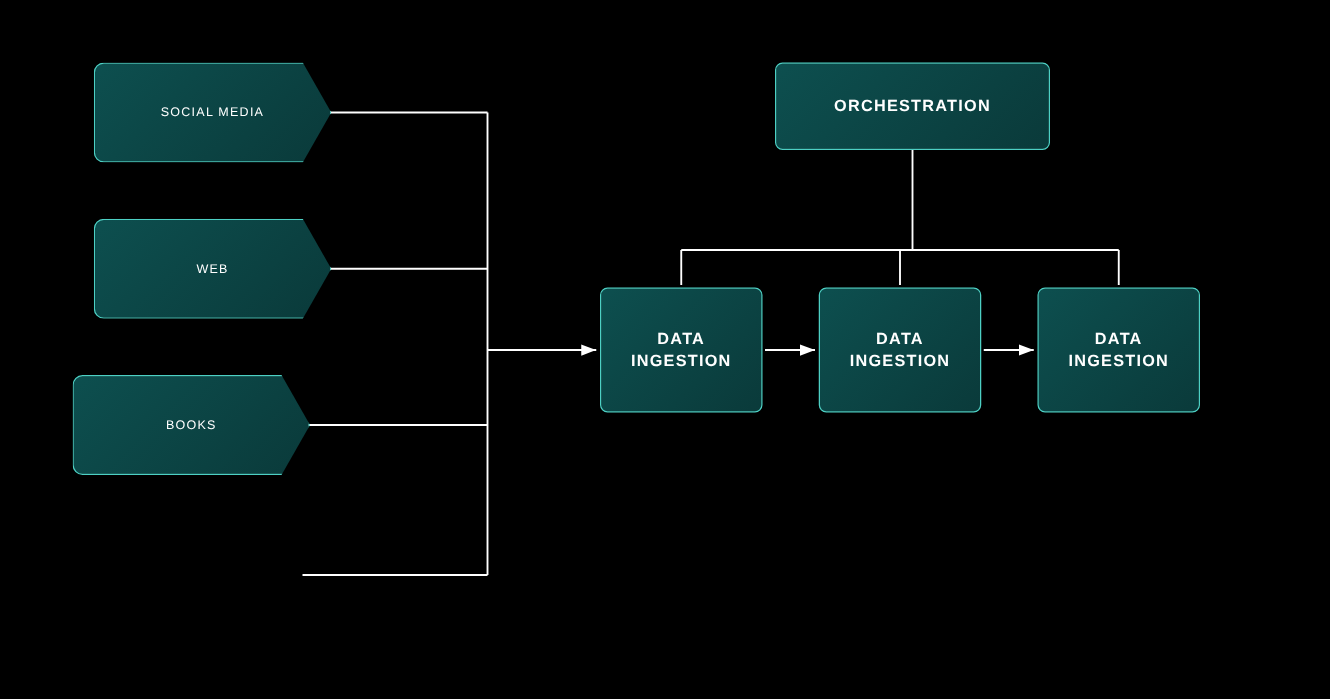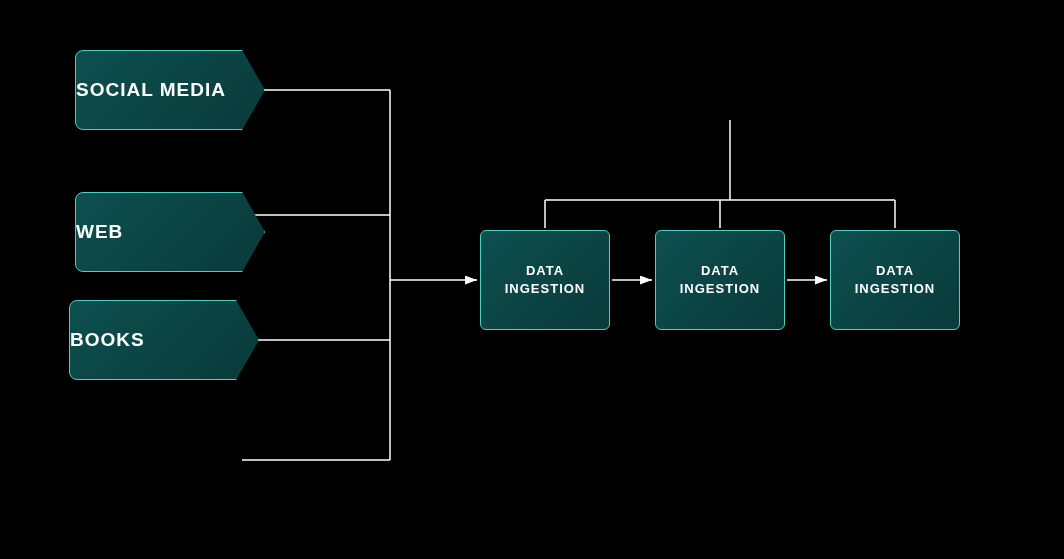--- a/index.html
+++ b/index.html
@@ -23,23 +23,24 @@
     
     .source-node {
       position: absolute;
       width: 190px;
       height: 80px;
       background: linear-gradient(135deg, #0d4f4f, #0a3a3a);
       border: 1.5px solid #4dd0c4;
       border-radius: 8px 0 0 8px;
       display: flex;
       align-items: center;
+      justify-content: center;
       color: #fff;
-      font-size: 19px;
-      font-weight: bold;
+      font-size: 10px;
+      font-weight: normal;
       letter-spacing: 1px;
       clip-path: polygon(0 0, 88% 0, 100% 50%, 88% 100%, 0 100%);
     }
 
     
     .rect-node {
       position: absolute;
       background: linear-gradient(135deg, #0d4f4f, #0a3a3a);
       border: 1.5px solid #4dd0c4;
       border-radius: 6px;
@@ -110,29 +111,32 @@
 
     <line x1="612" y1="280" x2="652" y2="280" marker-end="url(#arrowhead)"></line>
 
     <line x1="787" y1="280" x2="827" y2="280" marker-end="url(#arrowhead)"></line>
   </svg>
 
   <div class="source-node" style="top: 50px; left: 75px;">
     <span>SOCIAL MEDIA</span>
   </div>
 
-  <div class="source-node" style="top: 175px; left: 75px; margin-top: 17px;">
+  <div class="source-node" style="top: 175px; left: 75px;">
     <span>WEB</span>
   </div>
 
-  <div class="source-node" style="top: 300px; left: 69px;">
+  <div class="source-node" style="top: 300px; left: 58px;">
     <span>BOOKS</span>
   </div>
 
 
+  <div class="rect-node" style="top: 50px; left: 620px; width: 220px; height: 70px;">
+    <span>ORCHESTRATION</span>
+  </div>
 
   <div class="rect-node" style="top: 230px; left: 480px; width: 130px; height: 100px;">
     <span>DATA<br>INGESTION</span>
   </div>
 
   <div class="rect-node" style="top: 230px; left: 655px; width: 130px; height: 100px;">
     <span>DATA<br>INGESTION</span>
   </div>
 
   <div class="rect-node" style="top: 230px; left: 830px; width: 130px; height: 100px;">

